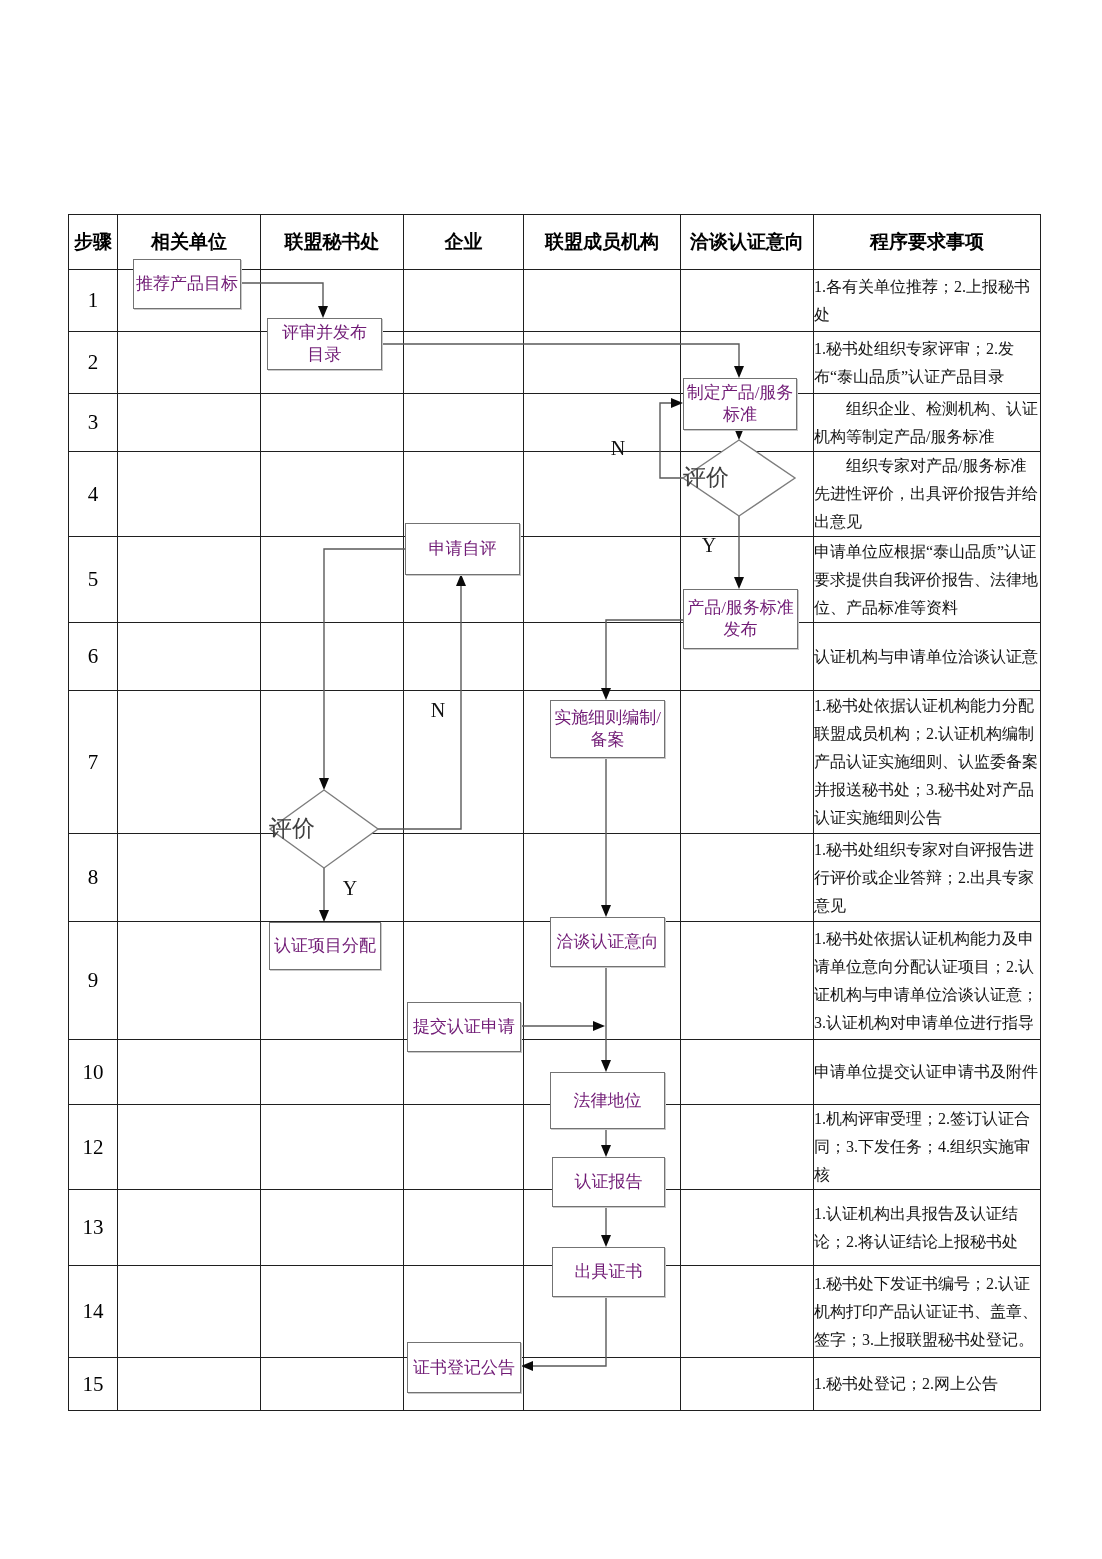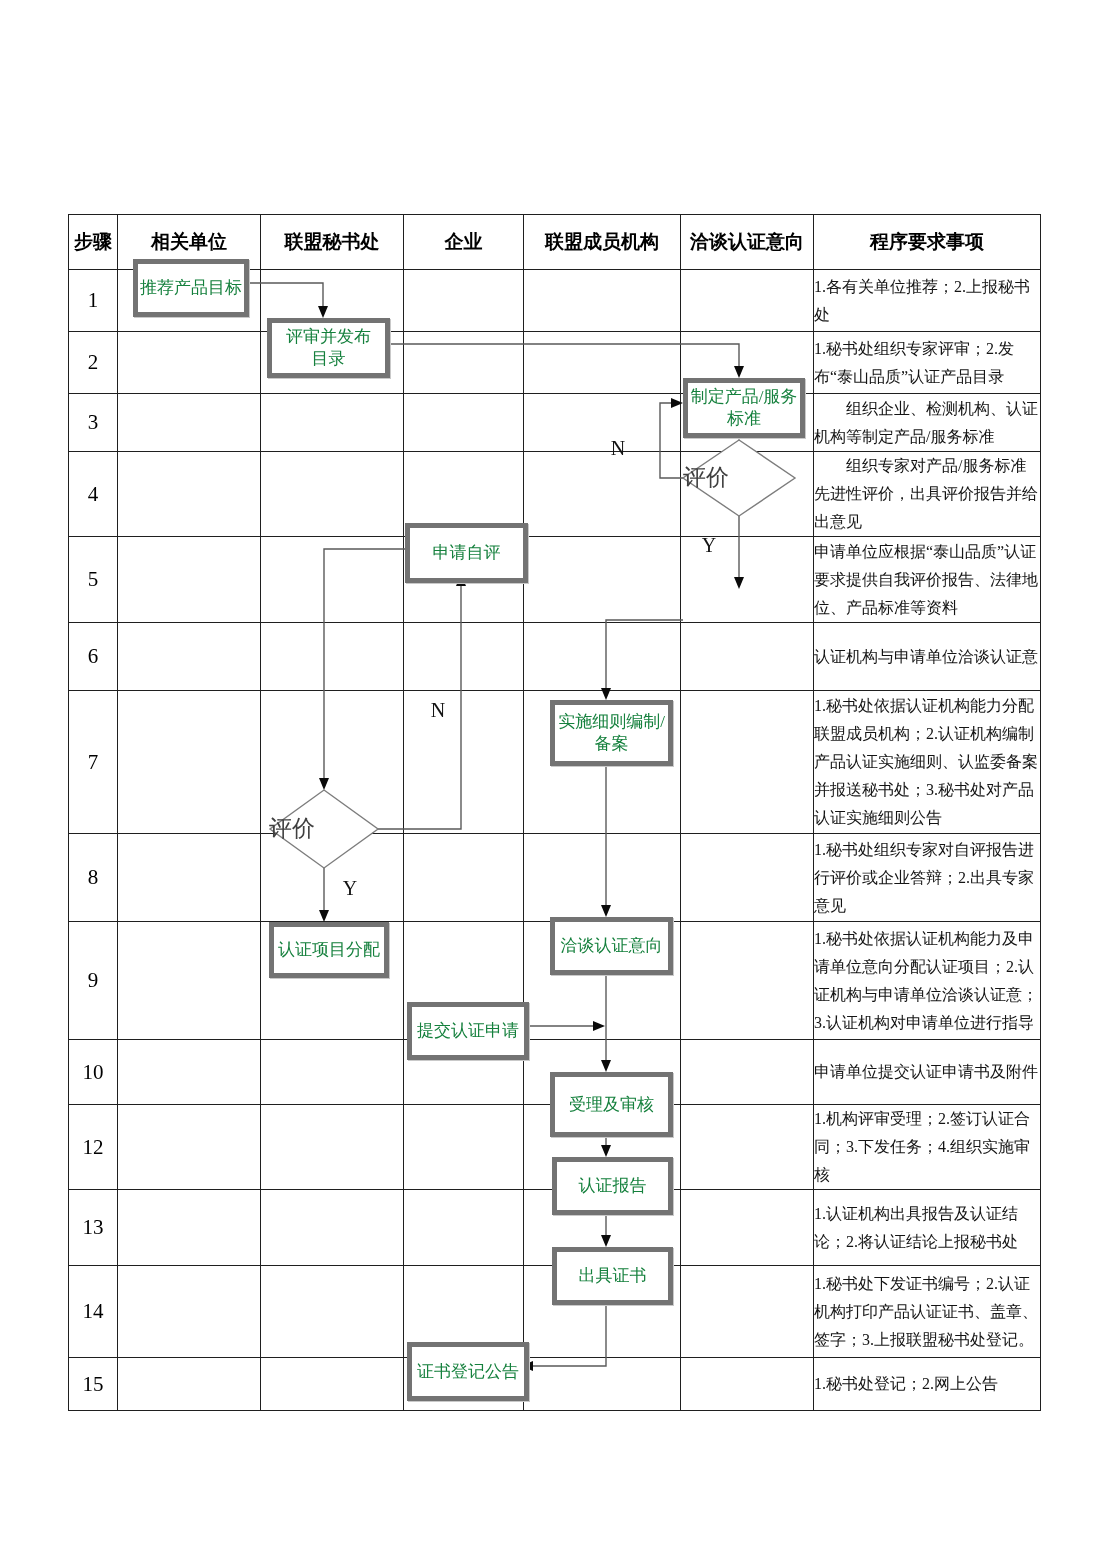--- a/index.html
+++ b/index.html
@@ -27,24 +27,24 @@
     font-weight:bold; font-size:19px; line-height:24px; text-align:center;
     padding:2px 4px; color:#000;
   }
   td.step { text-align:center; font-size:21px; color:#000; }
   td.req  { font-size:16px; line-height:28px; padding:1px 8px 1px 9px; text-align:left; }
   td.req.indent { text-indent:32px; }
   
   svg.connectors { position:absolute; left:0; top:0; z-index:2; }
   .node {
     position:absolute; z-index:3; background:#fff;
-    border:5px solid #737373; box-shadow:1px 1px 0 #c9c9c9;
+    border:1px solid #737373; box-shadow:1px 1px 0 #c9c9c9;
     display:flex; align-items:center; justify-content:center;
     text-align:center; font-size:17px; line-height:22px;
-    white-space:pre-line; color:#15803d;
+    white-space:pre-line; color:#701a75;
   }
   .diamond-label {
     position:absolute; z-index:3; text-align:left;
     font-size:23px; line-height:20px; color:#404040;
   }
   .branch-label {
     position:absolute; z-index:4; width:36px; text-align:center;
     font-size:20px; line-height:24px; color:#141414;
     font-family:"Liberation Serif","DejaVu Serif",serif;
   }
@@ -261,26 +261,28 @@
       <polygon points="324,790 378,829 324,868 270,829"></polygon>
     </g>
   </svg>
 
   <div class="node" style="left:133px;top:259px;width:106px;height:48px">推荐产品目标</div>
   <div class="node" style="left:267px;top:318px;width:113px;height:50px">评审并发布
 目录</div>
   <div class="node" style="left:683px;top:378px;width:112px;height:50px">制定产品/服务
 标准</div>
   <div class="node" style="left:405px;top:523px;width:113px;height:50px">申请自评</div>
+  <div class="node" style="left:683px;top:589px;width:113px;height:58px">产品/服务标准
+发布</div>
   <div class="node" style="left:550px;top:700px;width:113px;height:56px">实施细则编制/
 备案</div>
   <div class="node" style="left:269px;top:922px;width:110px;height:46px">认证项目分配</div>
   <div class="node" style="left:550px;top:917px;width:113px;height:48px">洽谈认证意向</div>
   <div class="node" style="left:407px;top:1002px;width:112px;height:48px">提交认证申请</div>
-  <div class="node" style="left:550px;top:1072px;width:113px;height:55px">受理及审核</div>
+  <div class="node" style="left:550px;top:1072px;width:113px;height:55px">法律地位</div>
   <div class="node" style="left:552px;top:1157px;width:111px;height:48px">认证报告</div>
   <div class="node" style="left:552px;top:1247px;width:111px;height:48px">出具证书</div>
   <div class="node" style="left:407px;top:1342px;width:112px;height:49px">证书登记公告</div>
 
   <div class="diamond-label" style="left:683px;top:468px;width:112px">评价</div>
   <div class="diamond-label" style="left:269px;top:819px;width:110px">评价</div>
 
   <div class="branch-label" style="left:600px;top:436px">N</div>
   <div class="branch-label" style="left:691px;top:533px">Y</div>
   <div class="branch-label" style="left:420px;top:698px">N</div>

